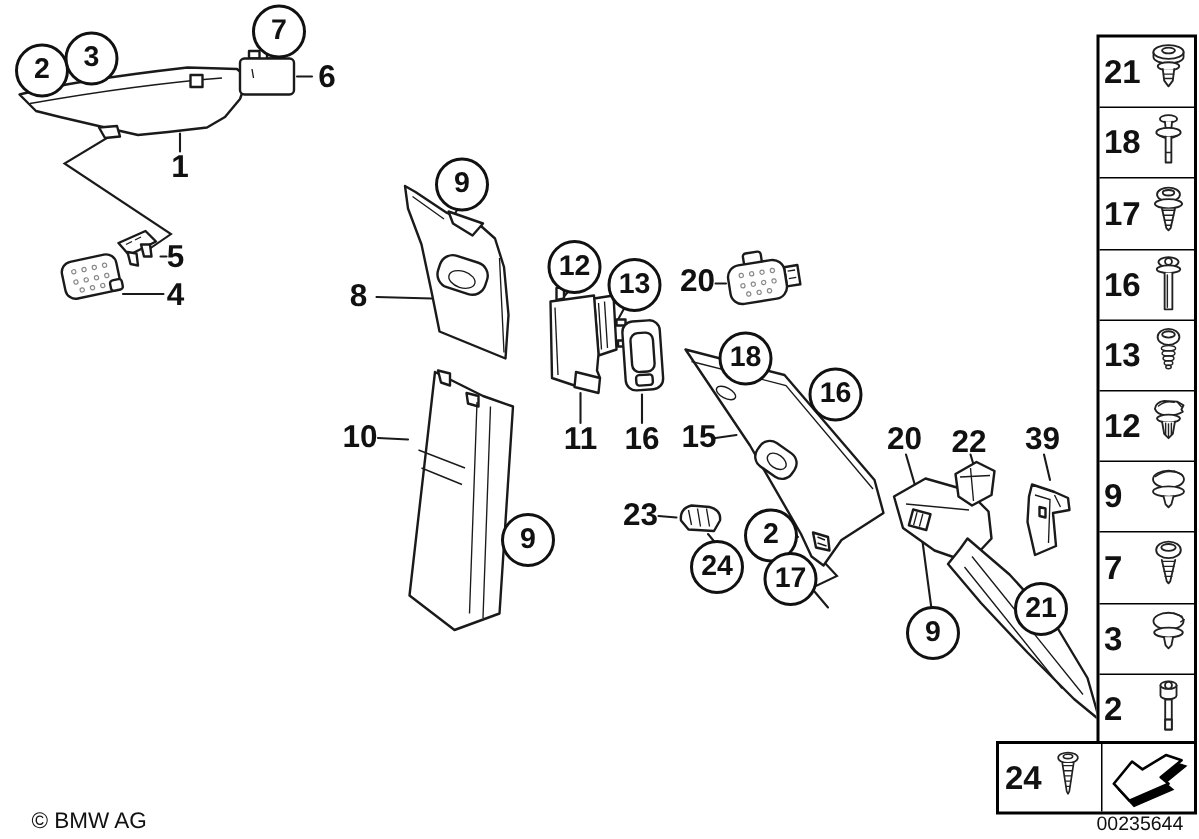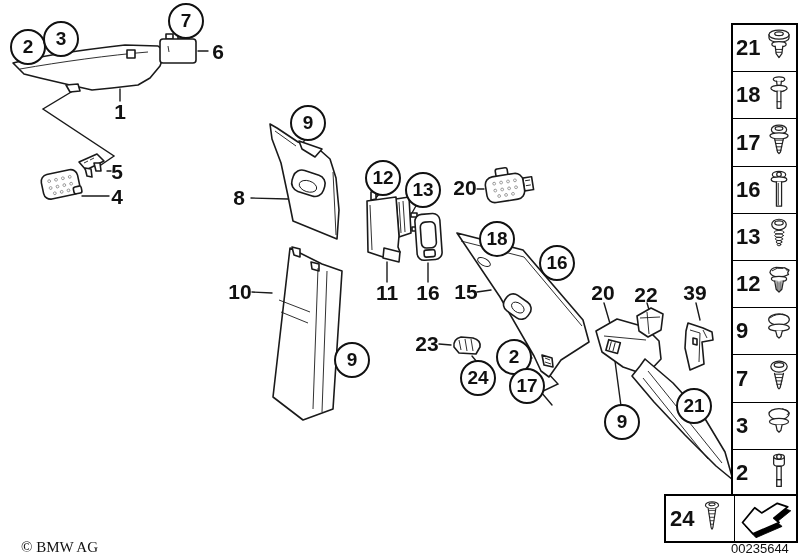--- a/index.html
+++ b/index.html
@@ -21,21 +21,21 @@
          border-bottom:1.8px solid #000;}
   .fcell:last-child{border-bottom:none;}
   .fnum{font-weight:bold;font-size:22px;width:27px;flex:none;line-height:1;}
   .fi{flex:none;}
   .fi *{fill:#fff;stroke:#222;stroke-width:1.3;stroke-linejoin:round;stroke-linecap:round;}
   .fi .t{fill:none;stroke-width:1;}
   .bboxes{position:absolute;left:664px;top:494px;width:130px;height:45px;border:2px solid #000;
           display:flex;background:#fff;z-index:4;}
   .bcell24{width:64px;border-right:1.8px solid #000;display:flex;align-items:center;padding-left:4px;gap:2px;}
   .bcellarrow{flex:1;display:flex;align-items:center;justify-content:center;}
-  .copyright{position:absolute;left:21px;top:539px;font-size:15px;z-index:3;font-family:Liberation Serif, serif;}
+  .copyright{position:absolute;left:21px;top:539px;font-size:15px;z-index:3;}
   .diagnum{position:absolute;left:731px;top:541px;width:62px;font-size:13px;z-index:3;}
 </style>
 </head>
 <body>
 
 <div class="stage">
 
   <svg class="art" width="799" height="559" viewBox="0 0 799 559">
 
     <g>

